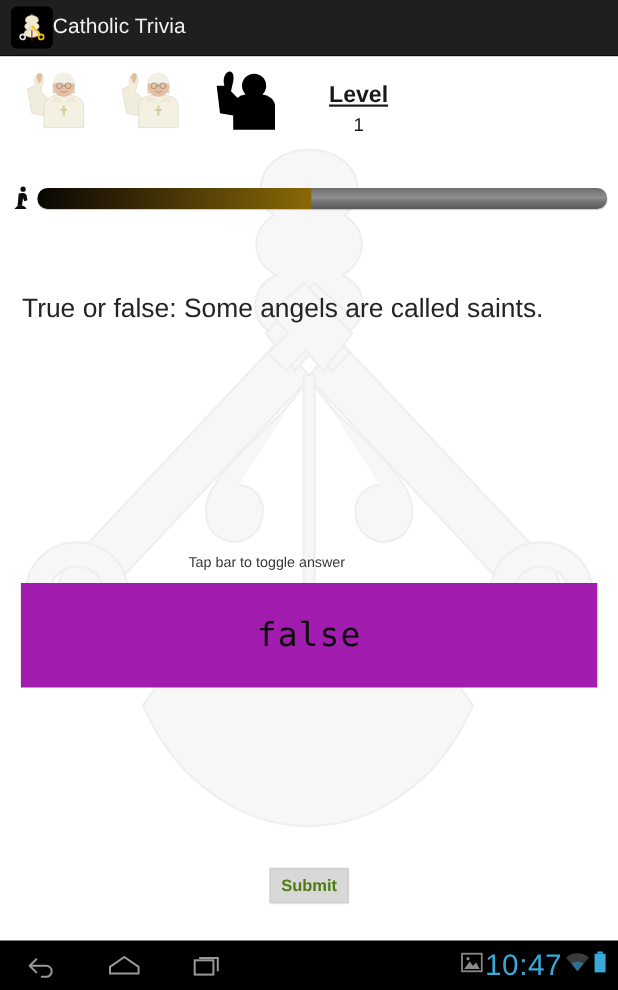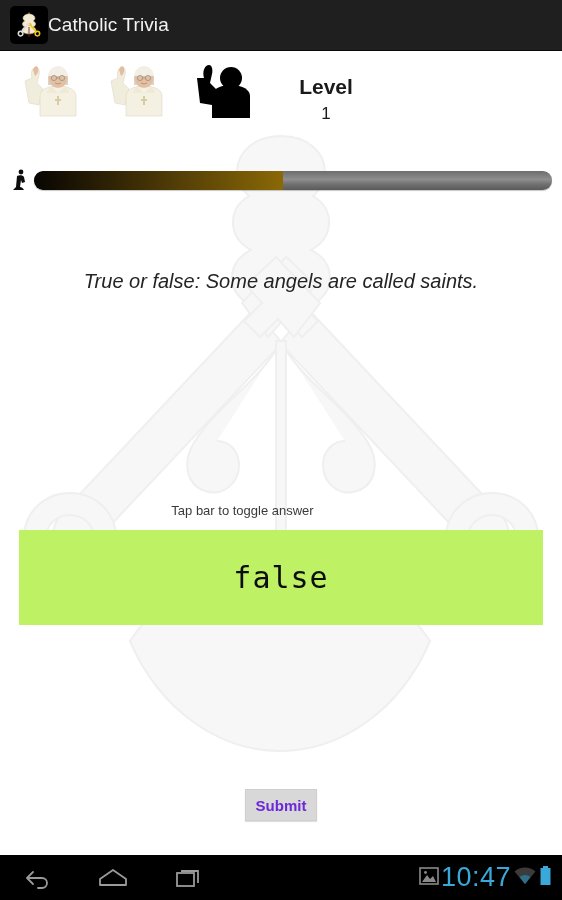--- a/index.html
+++ b/index.html
@@ -105,20 +105,21 @@
     text-align: center;
     padding-top: 15px;
     box-sizing: border-box;
   }
   .level-label {
     display: block;
     color: #1a1a1a;
     font-size: 21px;
     font-weight: bold;
     line-height: 27px;
+    text-decoration: underline;
   }
   .level-value {
     display: block;
     color: #1a1a1a;
     font-size: 17px;
     line-height: 27px;
   }
 
   
   .progress-row {
@@ -157,44 +158,42 @@
     border-radius: 9px 0 0 9px;
     background: linear-gradient(to right, #080603 0%, #241a04 22%, #4b3806 52%, #6d5306 78%, #8a6806 100%);
   }
 
   
   .question {
     position: absolute;
     top: 266px;
     left: 20px;
     width: 522px;
-    text-align: center;
     color: #242424;
-    font-size: 20px;
+    font-size: 24px;
     line-height: 30px;
-    font-style: italic;
   }
 
   
   .toggle-hint {
     position: absolute;
     top: 503px;
     left: 0;
     width: 485px;
     text-align: center;
     color: #3a3a3a;
     font-size: 13px;
   }
   .answer-bar {
     position: absolute;
     top: 530px;
     left: 19px;
     width: 524px;
     height: 95px;
-    background: #bef264;
+    background: #a21caf;
     display: flex;
     align-items: center;
     justify-content: center;
     cursor: pointer;
   }
   .answer-text {
     color: #0d0d0d;
     font-family: "DejaVu Sans Mono", "Liberation Mono", monospace;
     font-size: 30px;
     letter-spacing: 1px;
@@ -203,21 +202,21 @@
   
   .submit-btn {
     position: absolute;
     top: 789px;
     left: 245px;
     width: 72px;
     height: 32px;
     background: #d8d8d8;
     border: 1px solid #cfcfcf;
     box-sizing: border-box;
-    color: #6d28d9;
+    color: #4d7c0f;
     font-size: 15px;
     font-weight: bold;
     font-family: "Liberation Sans", sans-serif;
     cursor: pointer;
     box-shadow: 0 1px 1px rgba(0,0,0,0.12);
     padding: 0;
   }
 
   
   .navbar {

